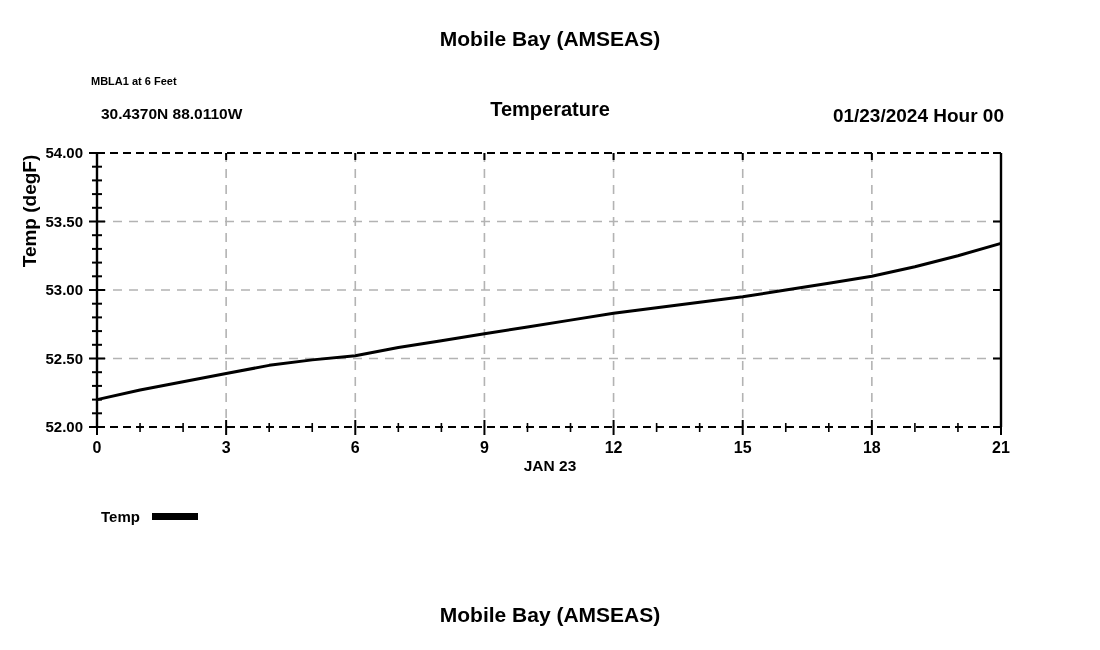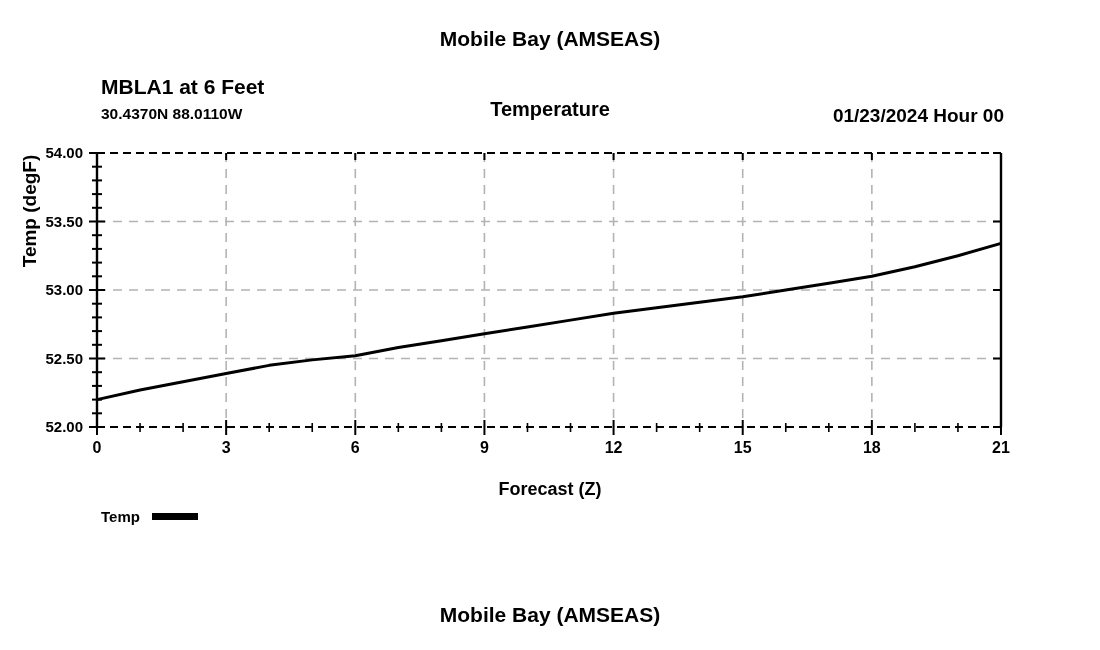--- a/index.html
+++ b/index.html
@@ -23,23 +23,23 @@
     top: 27px;
     width: 1100px;
     text-align: center;
     font-size: 21px;
     font-weight: bold;
     letter-spacing: 0px;
   }
 
   #station-name {
     position: absolute;
-    left: 101px;
+    left: 91px;
     top: 75px;
-    font-size: 21px;
+    font-size: 11px;
     font-weight: bold;
     white-space: nowrap;
   }
   #station-coords {
     position: absolute;
     left: 101px;
     top: 105px;
     font-size: 15.5px;
     font-weight: bold;
     white-space: nowrap;
@@ -260,22 +260,22 @@
         <text x="871.8571428571428" y="453" text-anchor="middle" class="tick-label-x">18</text>
         <text x="1001" y="453" text-anchor="middle" class="tick-label-x">21</text>
       </g>
     <g id="series-lines">
         <polyline points="97.00,399.60 140.05,390.01 183.10,381.79 226.14,373.57 269.19,365.35 312.24,359.87 355.29,355.76 398.33,347.54 441.38,340.69 484.43,333.84 527.48,326.99 570.52,320.14 613.57,313.29 656.62,307.81 699.67,302.33 742.71,296.85 785.76,290.00 828.81,283.15 871.86,276.30 914.90,266.71 957.95,255.75 1001.00,243.42" fill="none" stroke="#000000" stroke-width="3" stroke-linejoin="round" stroke-linecap="butt"></polyline>
       </g>
   </svg>
 
   <div id="y-axis-title">Temp (degF)</div>
 
-
-  <div id="x-axis-title">Forecast (Z)</div>
+  <div id="x-date-label">JAN 23</div>
+
 </div>
 
 <div id="legend">
   <span id="legend-label">Temp</span>
   <span id="legend-swatch" style="background: rgb(0, 0, 0);"></span>
 </div>
 
 <div id="bottom-title">Mobile Bay (AMSEAS)</div>
 
 </body></html>

